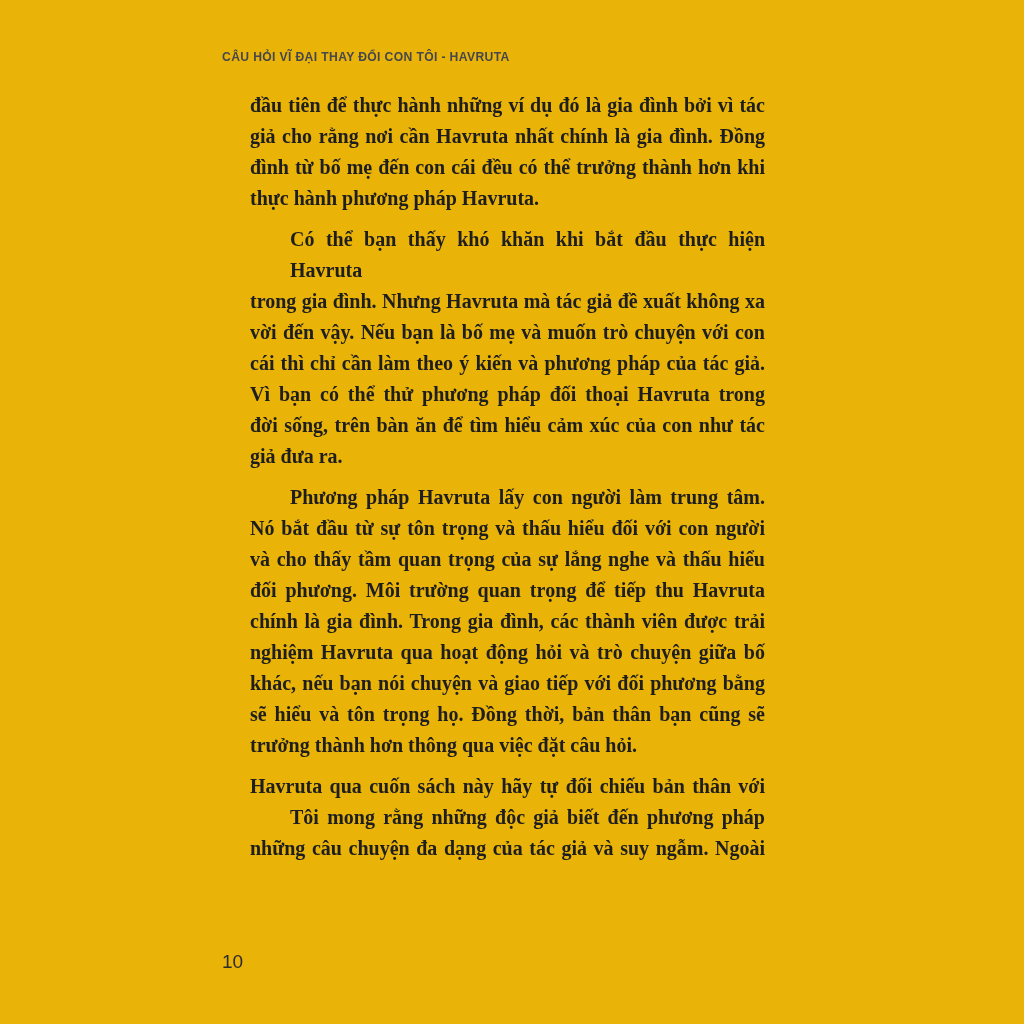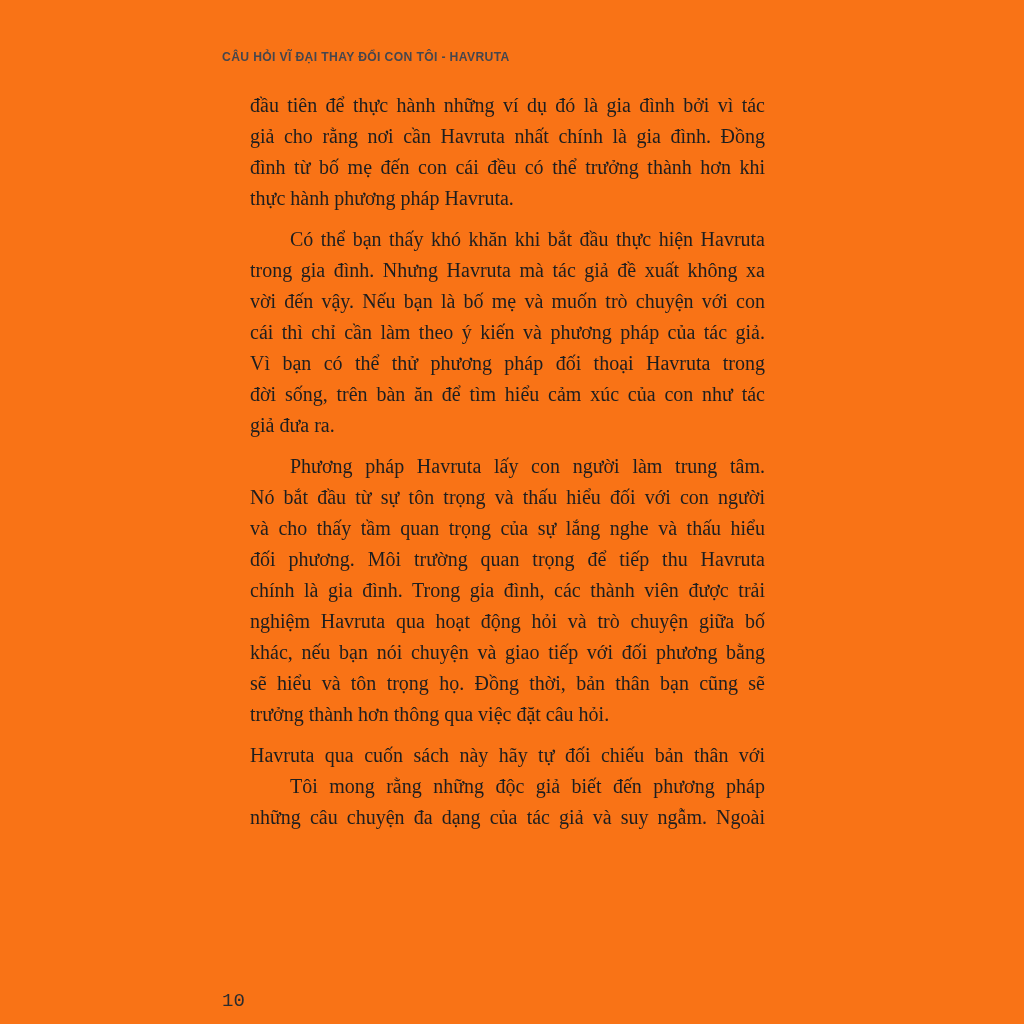--- a/index.html
+++ b/index.html
@@ -7,21 +7,21 @@
   body {
     width: 1024px;
     height: 1024px;
     position: relative;
     font-family: "Liberation Serif", "DejaVu Serif", serif;
     overflow: hidden;
   }
   .page {
     position: absolute;
     inset: 0;
-    background: #f97316;
+    background: #eab308;
   }
   .running-header {
     position: absolute;
     left: 222px;
     top: 49px;
     font-family: "Liberation Sans", "DejaVu Sans", sans-serif;
     font-size: 13.5px;
     font-weight: 700;
     letter-spacing: 0.4px;
     color: #46464d;
@@ -34,37 +34,37 @@
     left: 250px;
     top: 90px;
     width: 515px;
     font-size: 20px;
     color: #1e1e1f;
   }
   .paragraph { margin-bottom: 10px; }
   .line {
     line-height: 31px;
     text-align: left;
+    font-weight: bold;
   }
   .line.justify {
     text-align: justify;
     text-align-last: justify;
   }
   .line.indent {
     padding-left: 40px;
   }
   .page-number {
     position: absolute;
     left: 222px;
     top: 951px;
-    font-family: Liberation Mono, monospace;
+    font-family: Liberation Sans, sans-serif;
     font-size: 19px;
     font-weight: 400;
     color: #2c2c2e;
-    margin-top: 39px;
   }
 </style>
 </head>
 <body style="background: rgb(255, 255, 255);">
 
 <div class="page">
   <div class="running-header" style="color: rgb(70, 70, 77);">CÂU HỎI VĨ ĐẠI THAY ĐỔI CON TÔI - HAVRUTA</div>
 
   <div class="text-block" id="text-block" style="color: rgb(30, 30, 31);">
       <div class="paragraph">

